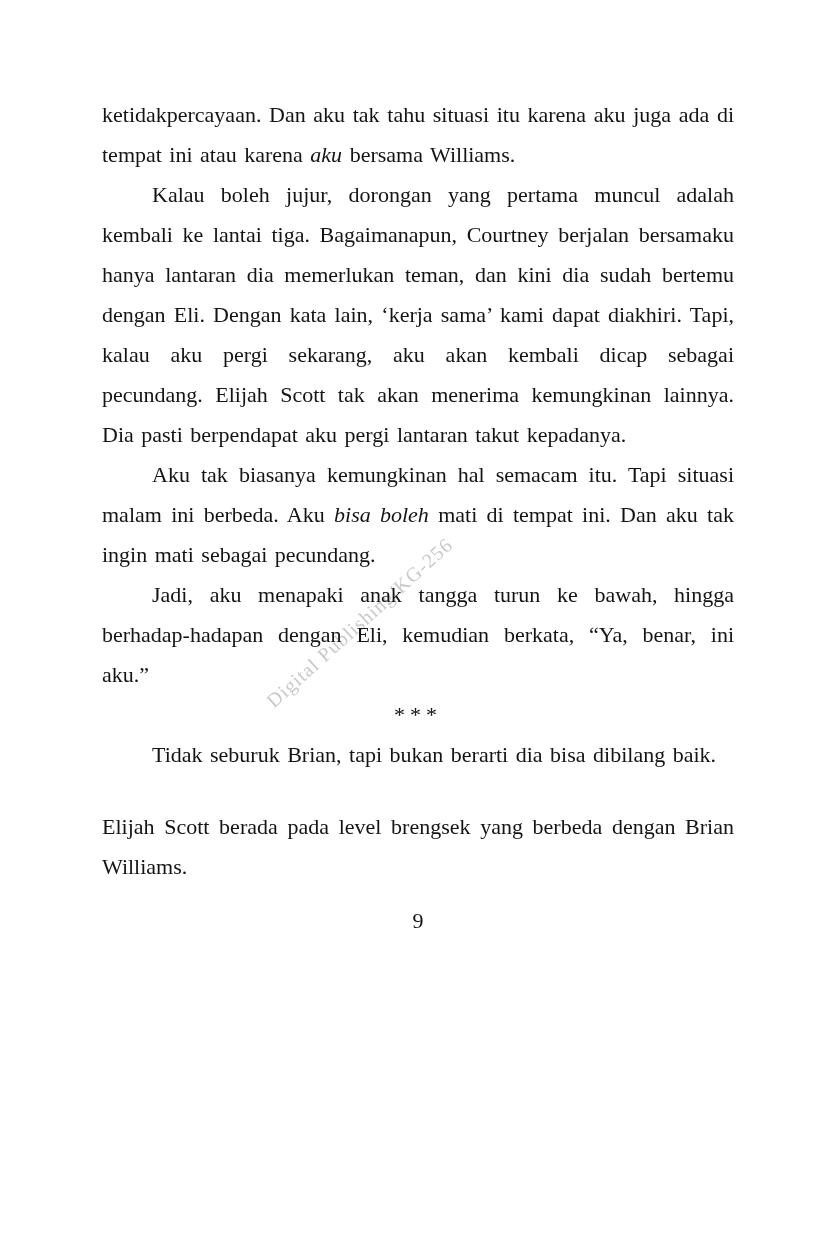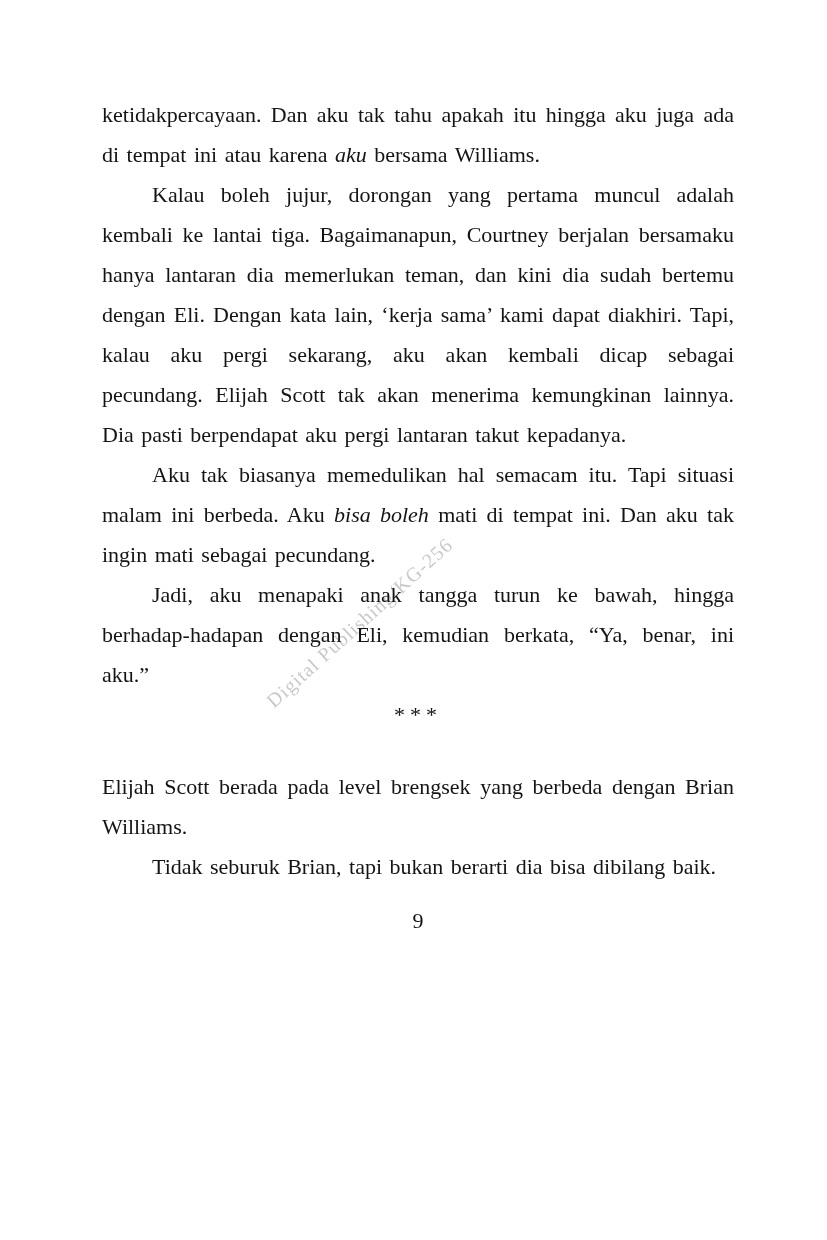--- a/index.html
+++ b/index.html
@@ -75,25 +75,25 @@
     line-height: 40px;
   }
 </style>
 </head>
 <body>
 
 <div class="page">
   <div class="watermark">Digital Publishing/KG-256</div>
 
   <div class="text-column">
-      <p class="para"><span>ketidakpercayaan. Dan aku tak tahu apakah itu hingga aku juga ada di tempat ini atau karena </span><em>aku</em><span> bersama Williams.</span></p>
+      <p class="para"><span>ketidakpercayaan. Dan aku tak tahu situasi itu karena aku juga ada di tempat ini atau karena </span><em>aku</em><span> bersama Williams.</span></p>
       <p class="para indent"><span>Kalau boleh jujur, dorongan yang pertama muncul adalah kembali ke lantai tiga. Bagaimanapun, Courtney berjalan bersamaku hanya lantaran dia memerlukan teman, dan kini dia sudah bertemu dengan Eli. Dengan kata lain, ‘kerja sama’ kami dapat diakhiri. Tapi, kalau aku pergi sekarang, aku akan kembali dicap sebagai pecundang. Elijah Scott tak akan menerima kemungkinan lainnya. Dia pasti berpendapat aku pergi lantaran takut kepadanya.</span></p>
-      <p class="para indent"><span>Aku tak biasanya memedulikan hal semacam itu. Tapi situasi malam ini berbeda. Aku </span><em>bisa boleh</em><span> mati di tempat ini. Dan aku tak ingin mati sebagai pecundang.</span></p>
+      <p class="para indent"><span>Aku tak biasanya kemungkinan hal semacam itu. Tapi situasi malam ini berbeda. Aku </span><em>bisa boleh</em><span> mati di tempat ini. Dan aku tak ingin mati sebagai pecundang.</span></p>
       <p class="para indent"><span>Jadi, aku menapaki anak tangga turun ke bawah, hingga berhadap-hadapan dengan Eli, kemudian berkata, “Ya, benar, ini aku.”</span></p>
       <p class="para separator">***</p>
+      <p class="para indent"><span>Tidak seburuk Brian, tapi bukan berarti dia bisa dibilang baik.</span></p>
       <p class="para space-before"><span>Elijah Scott berada pada level brengsek yang berbeda dengan Brian Williams.</span></p>
-      <p class="para indent"><span>Tidak seburuk Brian, tapi bukan berarti dia bisa dibilang baik.</span></p>
     </div>
 
   <div class="footer">
     <span>9</span>
   </div>
 </div>
 
 </body></html>

